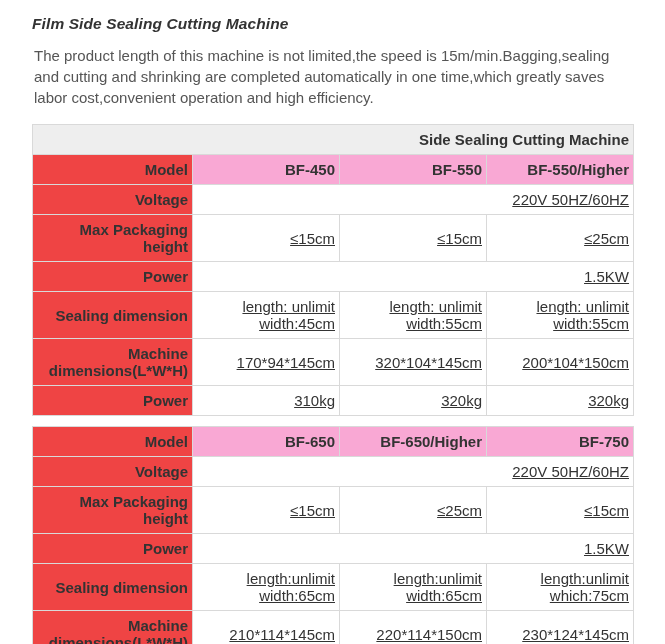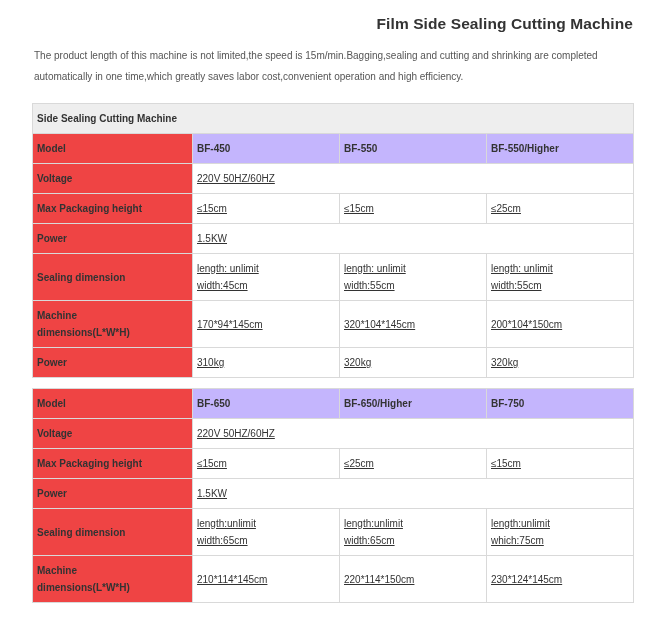--- a/index.html
+++ b/index.html
@@ -13,64 +13,65 @@
     font-family: "Liberation Sans", sans-serif;
     color: #333333;
     overflow: hidden;
   }
   .page {
     width: 665px;
     box-sizing: border-box;
     padding: 10px 32px 0 32px;
   }
   .title {
-    text-align: right;
+    text-align: left;
     font-size: 15.5px;
     font-weight: bold;
     color: #333333;
     margin: 5px 0 12px 0;
     letter-spacing: 0.1px;
+    font-style: italic;
   }
   .intro {
-    font-size: 10px;
+    font-size: 15px;
     line-height: 21px;
     color: #555555;
     text-align: left;
     margin: 0 0 16px 0;
     padding: 0 2px;
   }
   table.spec {
     border-collapse: collapse;
     width: 601px;
     table-layout: fixed;
     margin: 0 auto 10px auto;
     background: #ffffff;
   }
   table.spec td {
     border: 1px solid #d9d9d9;
-    font-size: 10px;
+    font-size: 15px;
     color: #333333;
-    text-align: left;
+    text-align: right;
     vertical-align: middle;
     padding: 6px 4px;
     line-height: 17px;
   }
   .hdr-row td {
     background: #eeeeee;
     font-weight: bold;
     font-size: 12.3px;
     padding: 8px 4px;
   }
   .label-cell {
     background: #ef4444;
     font-weight: bold;
     width: 160px;
   }
   .model-cell {
-    background: #c4b5fd;
+    background: #f9a8d4;
     font-weight: bold;
   }
   .val-cell {
     background: #ffffff;
     text-decoration: underline;
   }
   .two-line {
     line-height: 18px;
   }
 </style>

